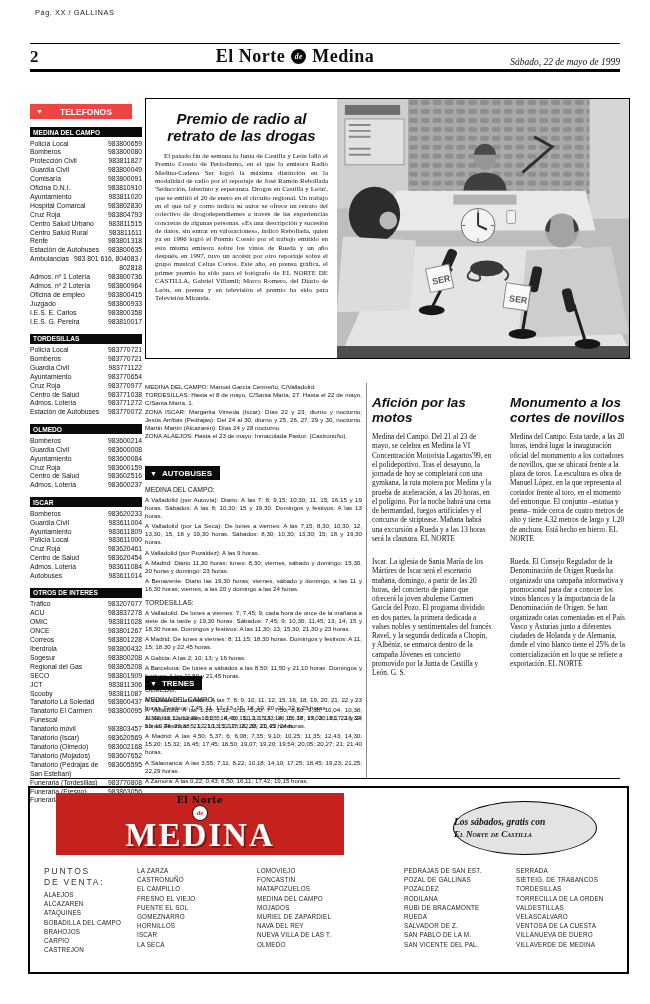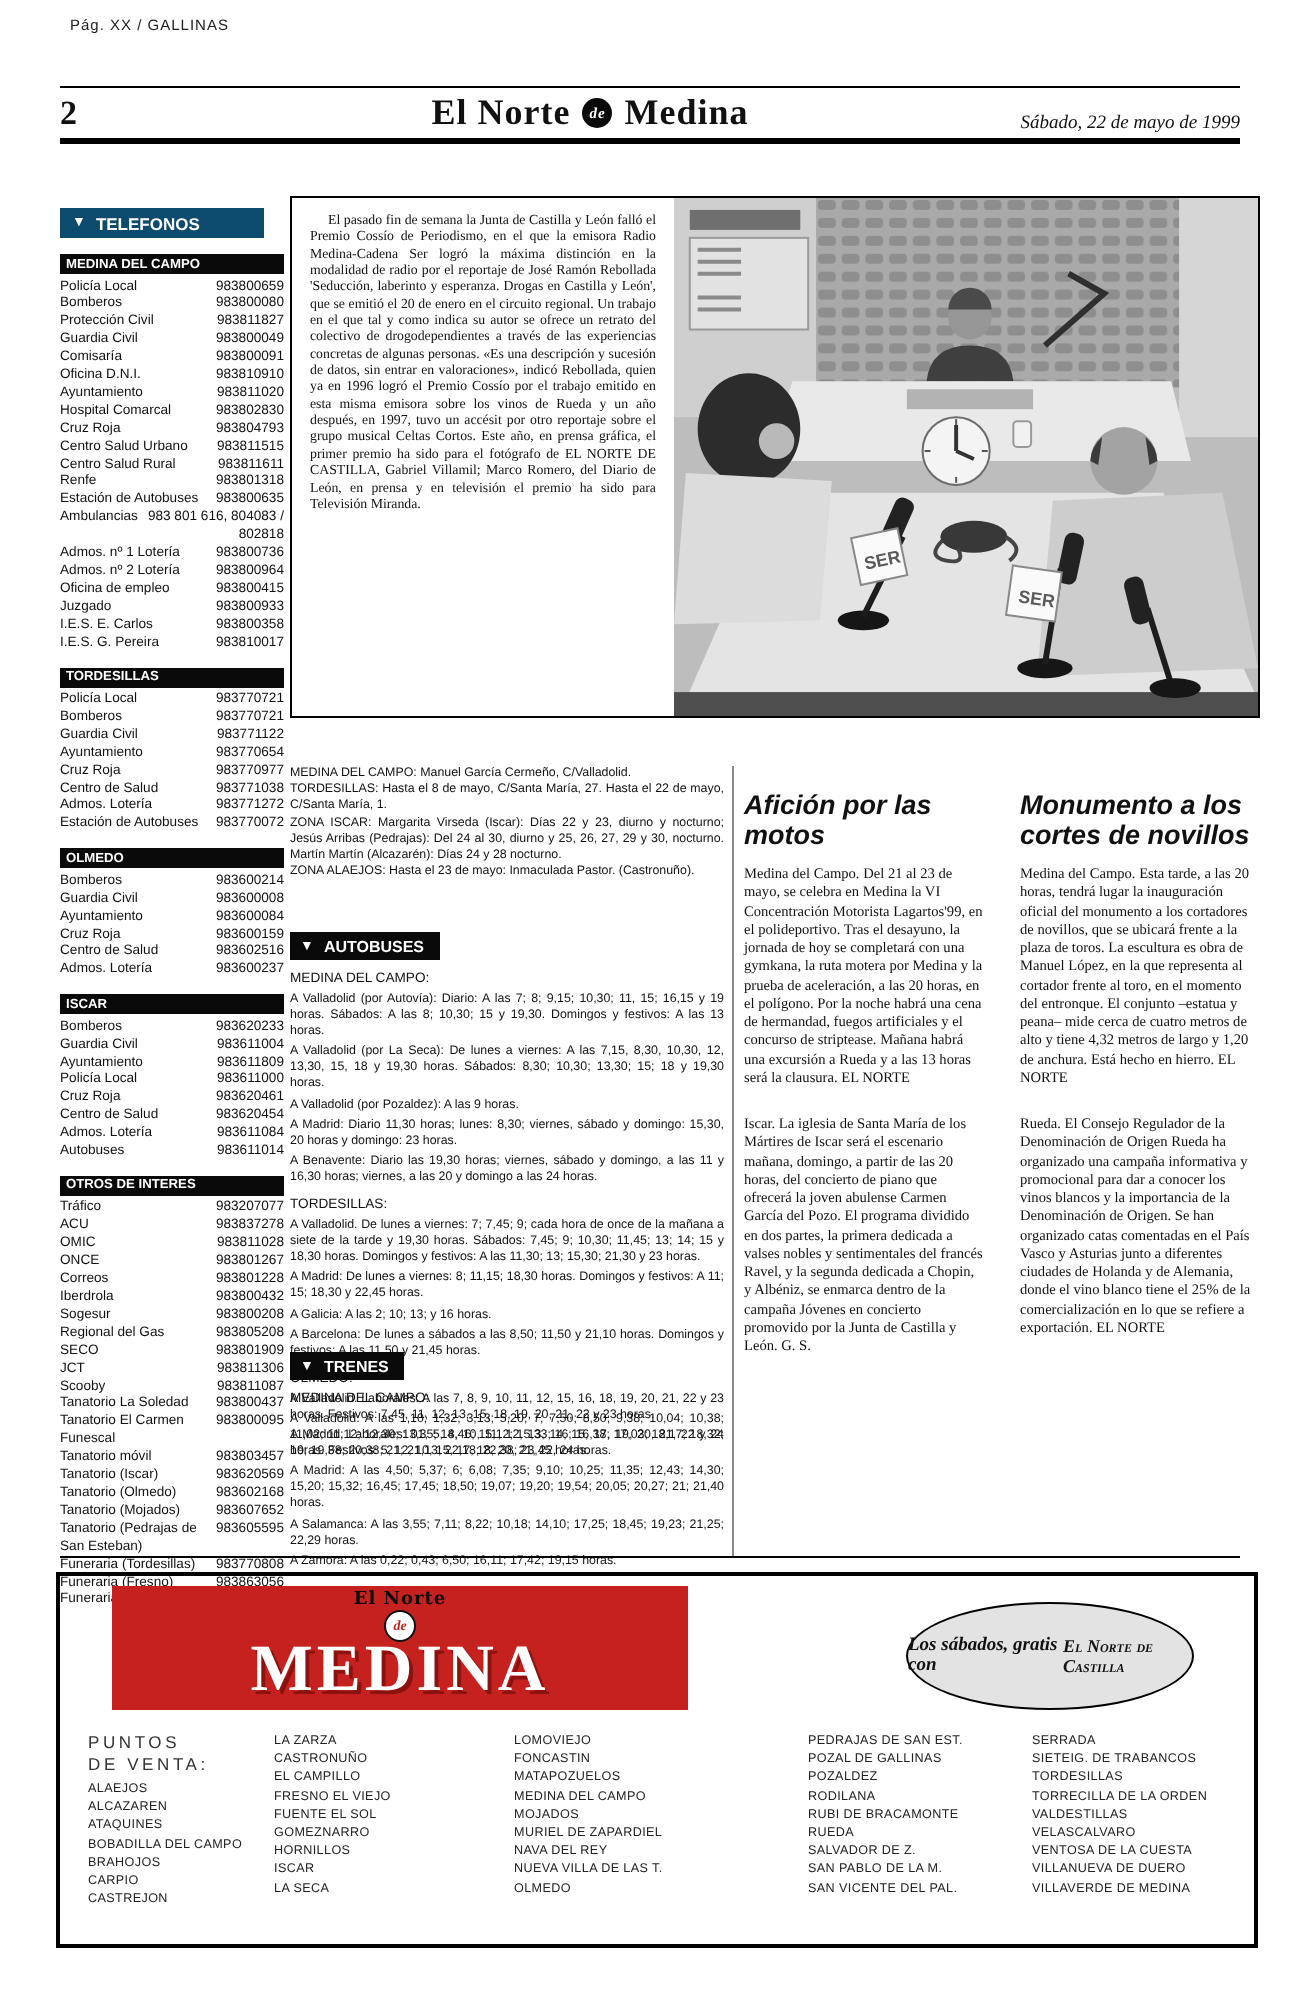--- a/index.html
+++ b/index.html
@@ -13,22 +13,22 @@
   #header-row{left:30px;top:45px;width:590px;height:22px;display:flex;align-items:flex-end;}
   #page-number{font:bold 17px "Liberation Serif",serif;width:90px;}
   #masthead{flex:1;display:flex;align-items:center;justify-content:center;gap:6px;
             font:bold 18px "Liberation Serif",serif;letter-spacing:.5px;}
   #masthead .badge{width:15px;height:15px;border-radius:50%;background:#0a0a0a;color:#fff;
                    font:italic bold 7.5px "Liberation Serif",serif;display:flex;align-items:center;justify-content:center;}
   #page-date{width:150px;text-align:right;font:italic 9.5px "Liberation Serif",serif;}
   #rule-thick{left:30px;top:69px;width:590px;height:3px;}
   
   #col-left{left:30px;top:104px;width:112px;}
-  .tel-main-bar{background:#0c4a6e;color:#fff;font-weight:bold;font-size:8.5px;
-                padding:2.5px 6px;width:90px;display:flex;gap:5px;align-items:center;margin-bottom:8px;}
+  .tel-main-bar{background:#ef4444;color:#fff;font-weight:bold;font-size:8.5px;
+                padding:2.5px 6px;width:90px;display:flex;gap:17px;align-items:center;margin-bottom:8px;}
   .tel-bar{background:#0a0a0a;color:#fff;font-weight:bold;font-size:6.6px;padding:1.5px 3px;margin:7px 0 2.5px;}
   .tel-section:first-child .tel-bar{margin-top:0;}
   .tel-row{display:flex;justify-content:space-between;gap:3px;font-size:6.8px;line-height:8.9px;}
   .tel-name{text-align:left;}
   .tel-num{text-align:right;}
   
   #article-box{left:145px;top:98px;width:485px;height:261px;border:1px solid #000;display:flex;overflow:hidden;box-sizing:border-box;}
   .article-text{width:191px;padding:8px 9px 4px;box-sizing:border-box;}
   .article-headline{font:italic bold 15px "Liberation Sans",sans-serif;text-align:center;line-height:17px;margin:3px 2px 8px;}
   .article-body{font-family:"Liberation Serif",serif;font-size:6.9px;line-height:8.35px;text-align:justify;text-indent:9px;margin:0;}
@@ -60,21 +60,21 @@
   #ad-box{left:28px;top:786px;width:601px;height:188px;border:2px solid #000;box-sizing:border-box;}
   .ad-banner{position:absolute;left:26px;top:5px;width:288px;height:62px;background:#c5211e;}
   .brand-top{position:absolute;top:2px;width:100%;text-align:center;color:#0a0a0a;
              font:bold 9px "DejaVu Serif",serif;letter-spacing:.5px;}
   .brand-badge{position:absolute;top:12px;left:50%;margin-left:-8px;width:14px;height:14px;border-radius:50%;
                background:#fff;border:1.5px solid #111;color:#c5211e;font:italic bold 7px "Liberation Serif",serif;
                display:flex;align-items:center;justify-content:center;z-index:2;}
   .brand-name{position:absolute;bottom:1px;width:100%;text-align:center;color:#fff;
               font:bold 33px "Liberation Serif",serif;letter-spacing:2px;text-shadow:2px 2px 0 rgba(70,0,0,.45);}
   .ad-oval{position:absolute;right:30px;top:13px;width:142px;height:52px;border:1px solid #000;border-radius:50%;
-           background:#e3e3e3;display:flex;flex-direction:row;align-items:center;justify-content:center;gap:2px;}
+           background:#e3e3e3;display:flex;flex-direction:column;align-items:flex-start;justify-content:center;gap:2px;}
   .oval-l1{font:italic bold 9.5px "Liberation Serif",serif;}
   .oval-l2{font:italic bold 9px "Liberation Serif",serif;font-variant:small-caps;}
   .towns-grid{position:absolute;left:14px;top:78px;right:8px;display:grid;
               grid-template-columns:93px 120px 147px 112px auto;
               font-size:6.3px;line-height:9.2px;color:#222;letter-spacing:.2px;}
   .pos-header{font-size:8.5px;letter-spacing:1.8px;line-height:11px;margin-bottom:2px;color:#333;}
   .town{white-space:nowrap;}
 </style>
 </head>
 <body>
@@ -375,20 +375,21 @@
     <span class="tel-name">Funeraria (Alaejos)</span>
     <span class="tel-num">983867017</span>
   </div>
           </div>
   </div>
       </div>
   </div>
 
   <div class="abs" id="article-box">
     <div class="article-text">
+      <h2 class="article-headline">Premio de radio al retrato de las drogas</h2>
       <p class="article-body">El pasado fin de semana la Junta de Castilla y León falló el Premio Cossío de Periodismo, en el que la emisora Radio Medina-Cadena Ser logró la máxima distinción en la modalidad de radio por el reportaje de José Ramón Rebollada 'Seducción, laberinto y esperanza. Drogas en Castilla y León', que se emitió el 20 de enero en el circuito regional. Un trabajo en el que tal y como indica su autor se ofrece un retrato del colectivo de drogodependientes a través de las experiencias concretas de algunas personas. «Es una descripción y sucesión de datos, sin entrar en valoraciones», indicó Rebollada, quien ya en 1996 logró el Premio Cossío por el trabajo emitido en esta misma emisora sobre los vinos de Rueda y un año después, en 1997, tuvo un accésit por otro reportaje sobre el grupo musical Celtas Cortos. Este año, en prensa gráfica, el primer premio ha sido para el fotógrafo de EL NORTE DE CASTILLA, Gabriel Villamil; Marco Romero, del Diario de León, en prensa y en televisión el premio ha sido para Televisión Miranda.</p>
     </div>
     <div class="article-photo">
       <svg viewBox="0 0 296 260" preserveAspectRatio="none">
         <defs>
           <pattern id="foam" width="12" height="9" patternUnits="userSpaceOnUse">
             <rect width="12" height="9" fill="#a9a9a9"></rect>
             <rect x="1" y="1" width="9" height="5" rx="2" fill="#8e8e8e"></rect>
           </pattern>
         </defs>

